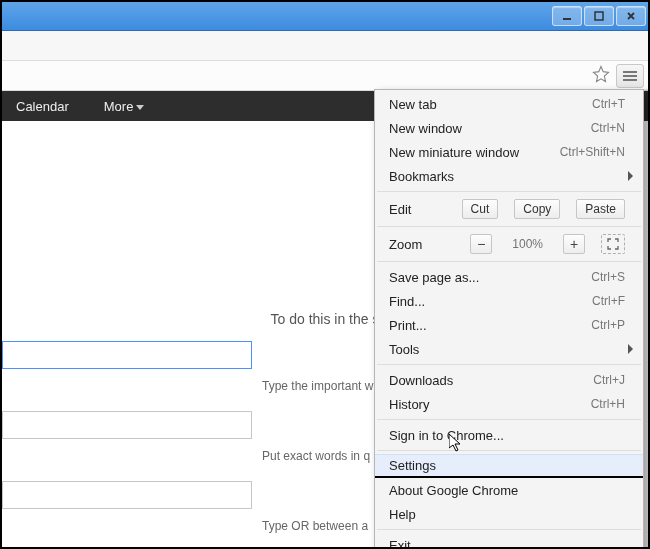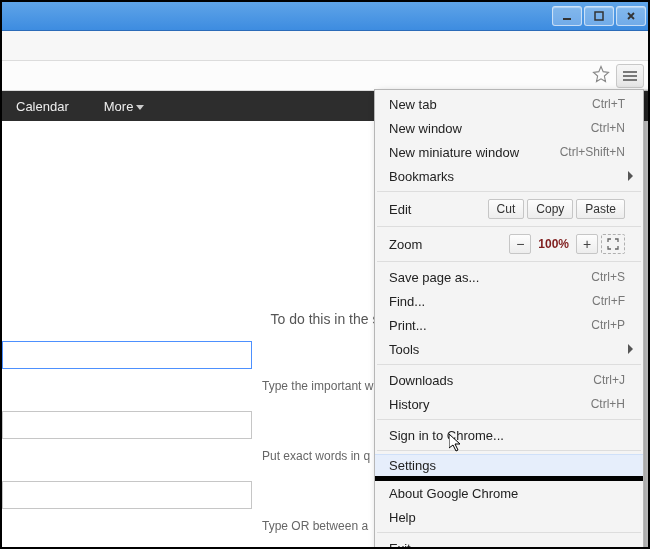--- a/index.html
+++ b/index.html
@@ -18,29 +18,29 @@
 .blackbar .caret { display: inline-block; margin-left: 3px; border-left: 4px solid transparent; border-right: 4px solid transparent; border-top: 5px solid #ccc; vertical-align: middle; }
 .content { position: relative; padding-top: 20px; }
 .section-head { font-size: 14px; color: #555; text-align: center; margin: 170px 0 14px; }
 .row { display: flex; align-items: flex-start; margin-bottom: 4px; }
 .field { width: 250px; height: 28px; border: 1px solid #c6c6c6; margin-right: 10px; }
 .field.focused { border: 1px solid #4d90fe; }
 .hint { font-size: 12px; color: #666; padding-top: 6px; margin-top: 32px; }
 .hint.mono { font-family: "Courier New", monospace; color: #888; margin-left: 16px; }
 .menu { position: absolute; right: 4px; top: 87px; width: 270px; background: #f4f4f4; border: 1px solid #b6b6b6; box-shadow: 4px 4px 8px rgba(0,0,0,0.35); font-size: 13px; z-index: 50; padding: 2px 0; }
 .mi { display: flex; align-items: center; padding: 4px 18px 4px 14px; min-height: 24px; position: relative; }
-.mi.hover { background: #e6eefb; border-top: 1px solid #cfe0f9; border-bottom: 5px solid #000000; padding-top: 3px; padding-bottom: 3px; }
+.mi.hover { background: #e6eefb; border-top: 1px solid #cfe0f9; border-bottom: 2px solid #000000; padding-top: 3px; padding-bottom: 3px; }
 .mi .lab { flex: 1; color: #222; }
 .mi .acc { color: #777; font-size: 12px; }
 .mi .sub { position: absolute; right: 10px; border-left: 5px solid #555; border-top: 5px solid transparent; border-bottom: 5px solid transparent; }
 .sep { height: 1px; background: #ddd; margin: 3px 2px; }
-.edit-row, .zoom-row { display: flex; align-items: center; gap: 3px; margin-left: auto; }
+.edit-row, .zoom-row { display: flex; align-items: center; gap: 16px; margin-left: auto; }
 .eb { border: 1px solid #c6c6c6; background: linear-gradient(#fdfdfd,#ededed); padding: 2px 8px; border-radius: 2px; font-size: 12px; color: #333; }
 .zb { border: 1px solid #c6c6c6; background: linear-gradient(#fdfdfd,#ededed); width: 22px; height: 20px; border-radius: 2px; display: flex; align-items: center; justify-content: center; font-size: 14px; color: #444; }
-.zv { font-size: 12px; padding: 0 4px; color: #7f1d1d; font-weight: bold; }
+.zv { font-size: 12px; padding: 0 4px; color: #737373; }
 .fs { border: 1px dashed #b0b0b0; width: 24px; height: 20px; border-radius: 2px; display: flex; align-items: center; justify-content: center; }
 .cursor { position: absolute; width: 16px; height: 20px; z-index: 60; }
 .shadow-r { position: absolute; right: 0; top: 87px; bottom: 0; width: 10px; background: linear-gradient(to right, transparent, rgba(0,0,0,0.12)); pointer-events: none; }
 </style>
 </head>
 <body>
 
 <div class="titlebar">
   <div class="win-btn">
       <svg viewBox="0 0 10 10">

